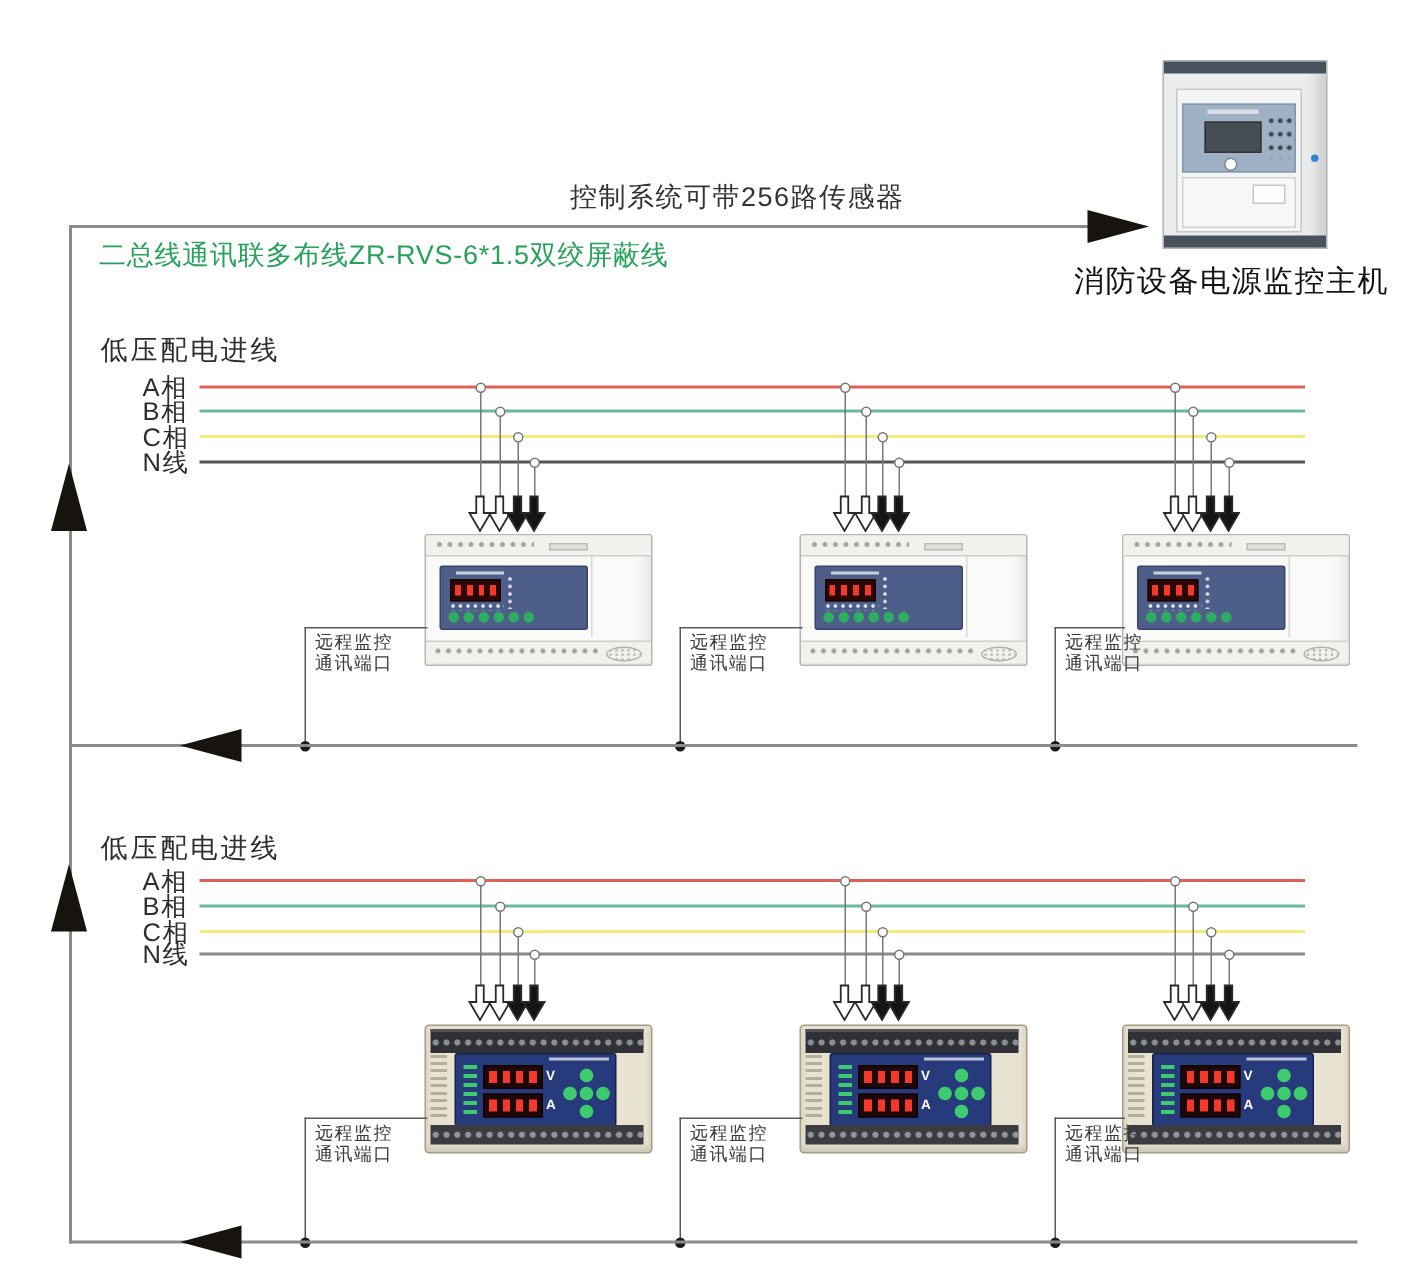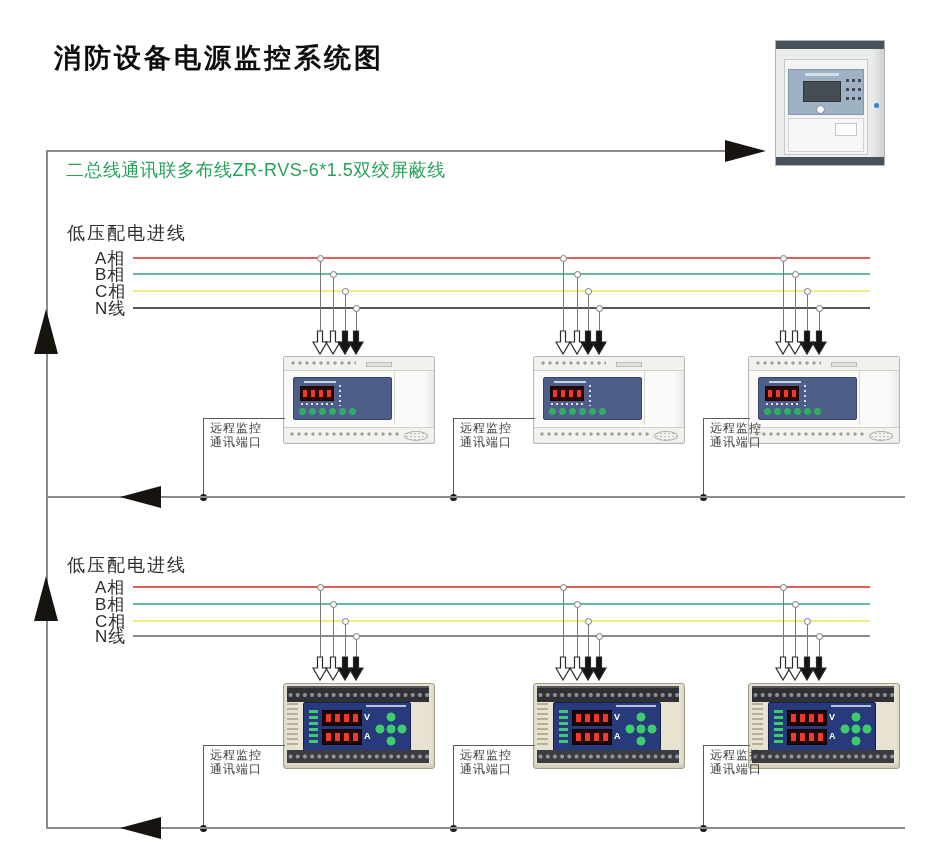--- a/index.html
+++ b/index.html
@@ -85,21 +85,21 @@
   .host-inds{left:56px;top:8px;width:18px;height:28px;background-image:radial-gradient(circle at 2.5px 2.5px,#3d4852 1.4px,rgba(0,0,0,0) 1.8px);background-size:6px 9px;}
   .host-btn{left:27px;top:35px;width:9px;height:9px;border-radius:50%;background:#fdfdfd;border:1px solid #7c8a99;}
   .host-door{left:3px;top:58px;width:76px;height:34px;background:#f6f7f6;border:1px solid #d0d3d4;}
   .host-slot{right:6px;top:4px;width:22px;height:13px;background:#fdfdfd;border:1px solid #c4c7c8;}
   .host-lock{right:5px;top:62px;width:5px;height:5px;border-radius:50%;background:#2f86d6;}
 </style>
 </head>
 <body>
 
 <div id="diagram">
-  <div class="txt title">消防设备电源监控系统图</div>
+  <div class="txt note">控制系统可带256路传感器</div>
   <div class="txt wirelbl">二总线通讯联多布线ZR-RVS-6*1.5双绞屏蔽线</div>
 
   <div class="bus" style="left:46px;top:150px;width:680px;"></div>
   <div class="arrow-right" style="left:725px;top:140px;"></div>
   <div class="vbus" style="left:46px;top:150px;height:679px;"></div>
   <div class="arrow-up" style="left:34px;top:309px;"></div>
   <div class="arrow-up" style="left:34px;top:576px;"></div>
 
   <div class="host">
     <div class="host-top"></div>
@@ -110,20 +110,21 @@
         <span class="host-inds"></span>
         <span class="host-btn"></span>
       </div>
       <div class="host-door">
         <span class="host-slot"></span>
       </div>
     </div>
     <span class="host-lock"></span>
     <div class="host-bot"></div>
   </div>
+  <div class="txt hostlbl">消防设备电源监控主机</div>
 <div class="txt header" style="position: absolute; left: 67px; top: 221px;">低压配电进线</div>
     <div class="txt phase" style="position: absolute; left: 95px; top: 247px;">A相</div>
     <div class="pline" style="position: absolute; left: 133px; top: 257px; width: 737px; background: rgb(223, 96, 84);"></div>
     <div class="txt phase" style="position: absolute; left: 95px; top: 263px;">B相</div>
     <div class="pline" style="position: absolute; left: 133px; top: 273px; width: 737px; background: rgb(103, 185, 163);"></div>
     <div class="txt phase" style="position: absolute; left: 95px; top: 280px;">C相</div>
     <div class="pline" style="position: absolute; left: 133px; top: 290px; width: 737px; background: rgb(241, 236, 125);"></div>
     <div class="txt phase" style="position: absolute; left: 95px; top: 297px;">N线</div>
     <div class="pline" style="position: absolute; left: 133px; top: 307px; width: 737px; background: rgb(85, 85, 85);"></div>
     <div class="vtap" style="position: absolute; left: 320px; top: 260px; height: 71px;"></div>

